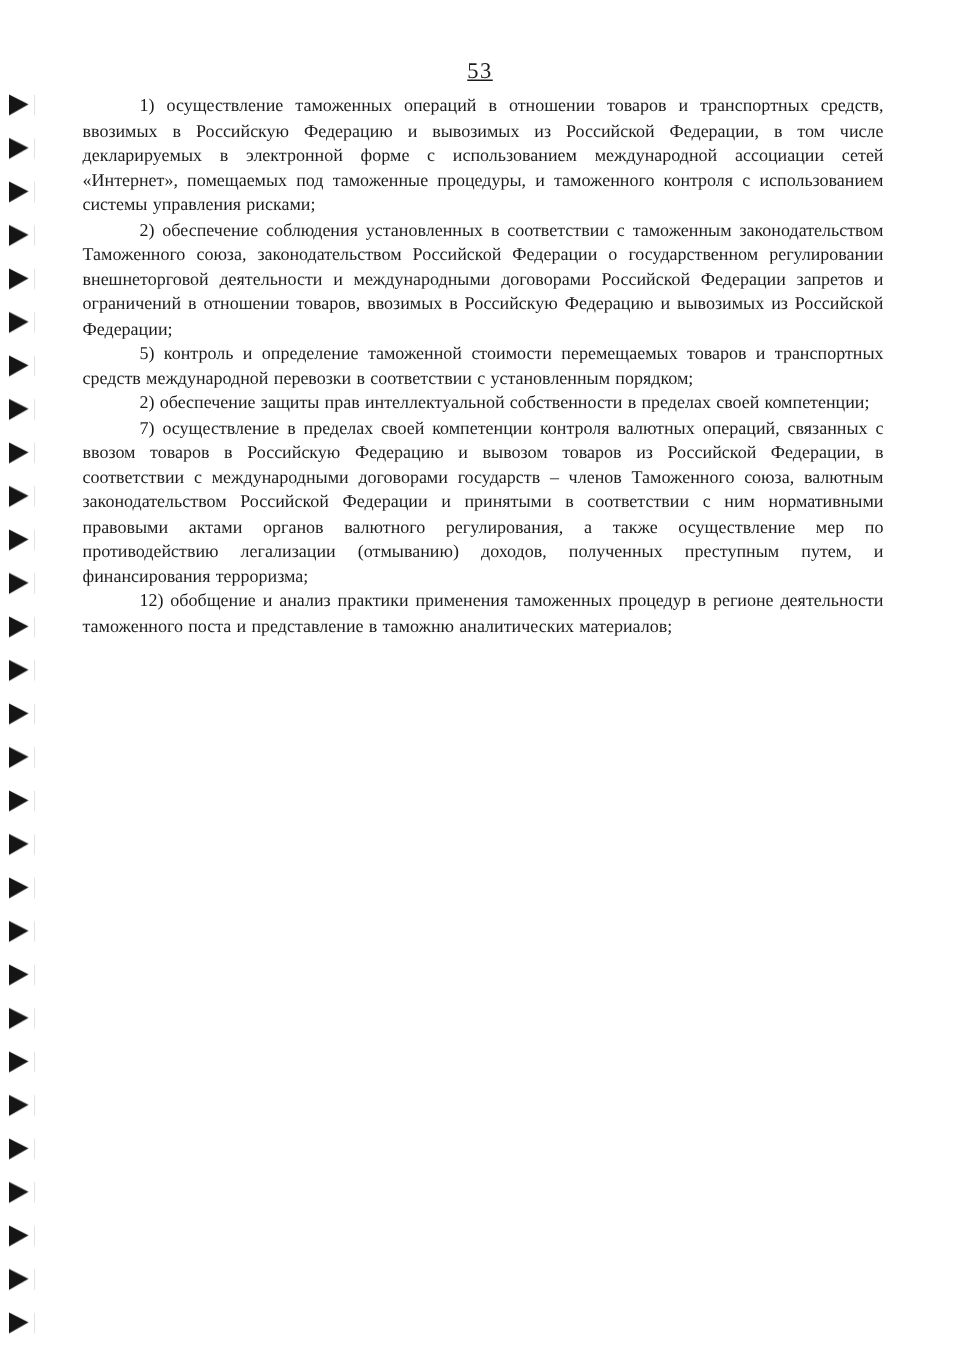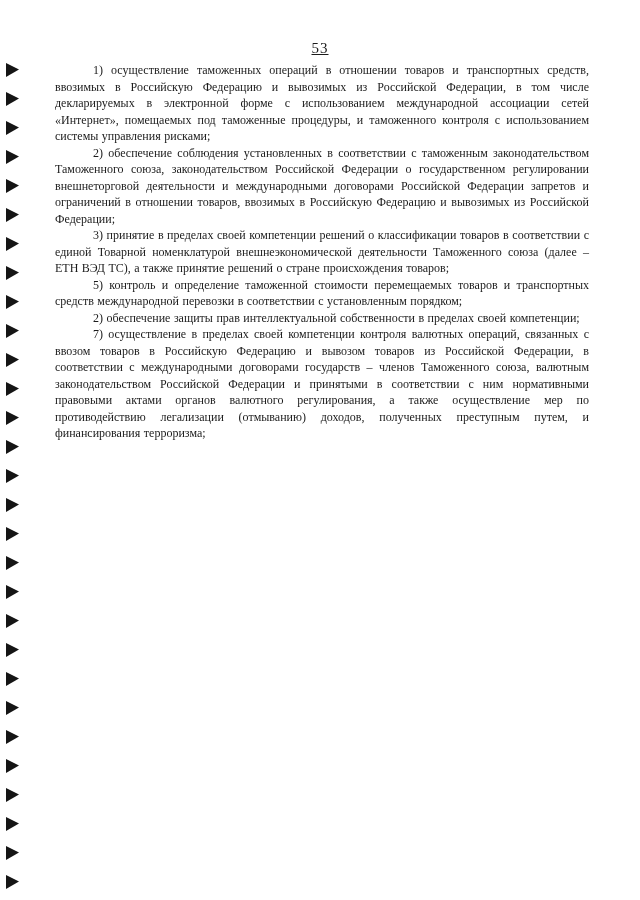--- a/index.html
+++ b/index.html
@@ -62,19 +62,19 @@
       </pattern>
     </defs>
     <rect x="0" y="0" width="17" height="840" fill="url(#wedges)"></rect>
   </svg>
 
   <div class="page-number">53</div>
 
   <div class="text-block" id="paragraphs">
       <p>1) осуществление таможенных операций в отношении товаров и транспортных средств, ввозимых в Российскую Федерацию и вывозимых из Российской Федерации, в том числе декларируемых в электронной форме с использованием международной ассоциации сетей «Интернет», помещаемых под таможенные процедуры, и таможенного контроля с использованием системы управления рисками;</p>
       <p>2) обеспечение соблюдения установленных в соответствии с таможенным законодательством Таможенного союза, законодательством Российской Федерации о государственном регулировании внешнеторговой деятельности и международными договорами Российской Федерации запретов и ограничений в отношении товаров, ввозимых в Российскую Федерацию и вывозимых из Российской Федерации;</p>
-      <p>3) принятие в пределах своей компетенции решений о классификации товаров в соответствии с единой Товарной номенклатурой внешнеэкономической деятельности Таможенного союза (далее – ЕТН ВЭД ТС), а также принятие решений о стране происхождения товаров;</p>
       <p>5) контроль и определение таможенной стоимости перемещаемых товаров и транспортных средств международной перевозки в соответствии с установленным порядком;</p>
       <p>2) обеспечение защиты прав интеллектуальной собственности в пределах своей компетенции;</p>
       <p>7) осуществление в пределах своей компетенции контроля валютных операций, связанных с ввозом товаров в Российскую Федерацию и вывозом товаров из Российской Федерации, в соответствии с международными договорами государств – членов Таможенного союза, валютным законодательством Российской Федерации и принятыми в соответствии с ним нормативными правовыми актами органов валютного регулирования, а также осуществление мер по противодействию легализации (отмыванию) доходов, полученных преступным путем, и финансирования терроризма;</p>
+      <p>12) обобщение и анализ практики применения таможенных процедур в регионе деятельности таможенного поста и представление в таможню аналитических материалов;</p>
     </div>
 
 </div>
 
 </body></html>

